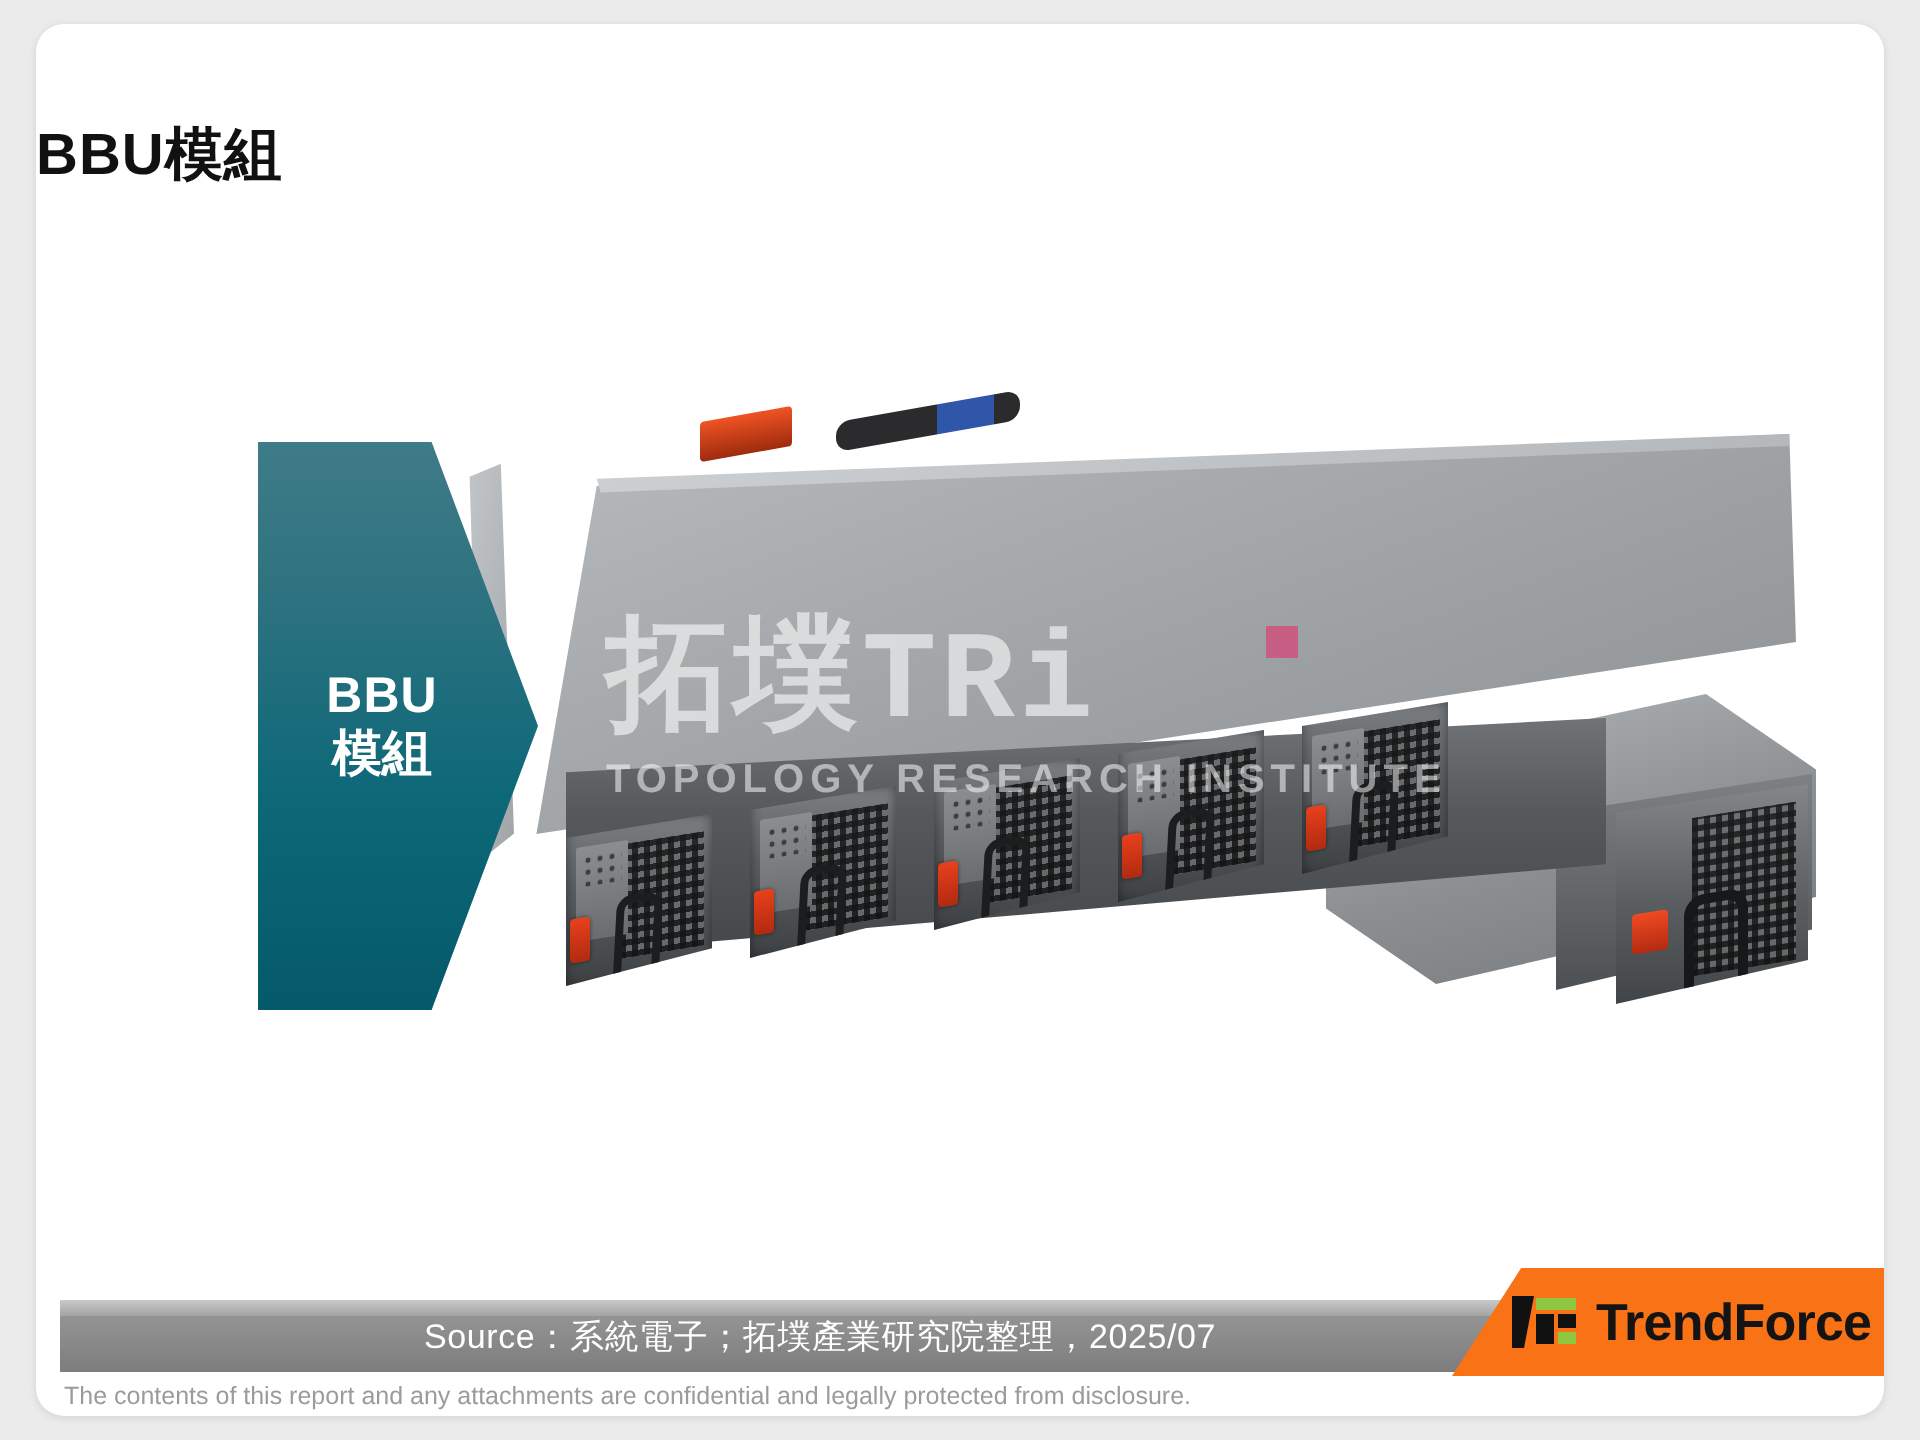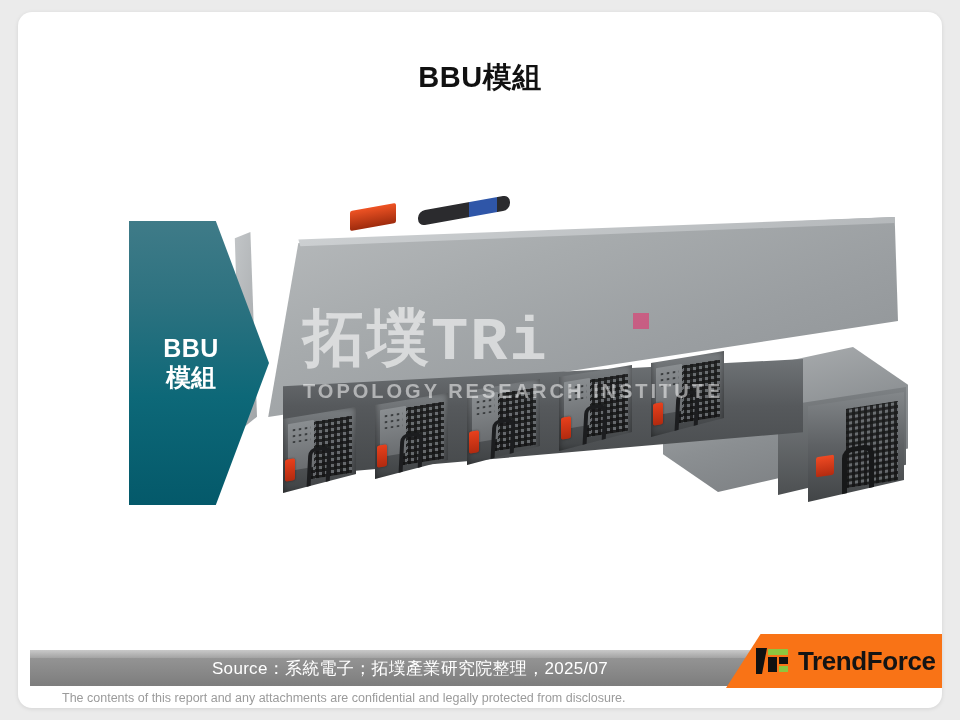--- a/index.html
+++ b/index.html
@@ -9,21 +9,21 @@
     font-family:"Liberation Sans","DejaVu Sans",sans-serif;
   }
   .slide{
     position:absolute;left:18px;top:12px;width:924px;height:696px;
     background:#ffffff;border-radius:14px;
     box-shadow:0 1px 4px rgba(0,0,0,.10);
     overflow:hidden;
   }
   
   .title{
-    position:absolute;left:0;top:46px;width:924px;text-align:center;
+    position:absolute;left:0;top:46px;width:924px;text-align:left;
     font-size:29px;font-weight:bold;color:#111;letter-spacing:.5px;
     font-family:"Liberation Serif","DejaVu Serif",serif;
   }
   .title .lat{font-family:"Liberation Sans","DejaVu Sans",sans-serif;}
 
   
   .photo{
     position:absolute;left:100px;top:185px;width:790px;height:350px;
   }
   
@@ -202,21 +202,21 @@
     background:#f97316;
     clip-path:polygon(16% 0%, 100% 0%, 100% 100%, 0% 100%);
     display:flex;align-items:center;
   }
   .logo-mark{position:relative;width:34px;height:26px;margin-left:30px;flex:none;}
   .logo-text{
     margin-left:8px;font-size:26px;font-weight:bold;color:#141414;letter-spacing:-.4px;
   }
   .disclaimer{
     position:absolute;left:14px;bottom:3px;width:890px;
-    font-size:12.5px;color:#9b9b9b;margin-left:30px;
+    font-size:12.5px;color:#9b9b9b;
   }
 </style>
 </head>
 <body>
 
 <div class="slide">
 
   <div class="title">
     <span class="lat">BBU</span><span>模組</span>
   </div>

